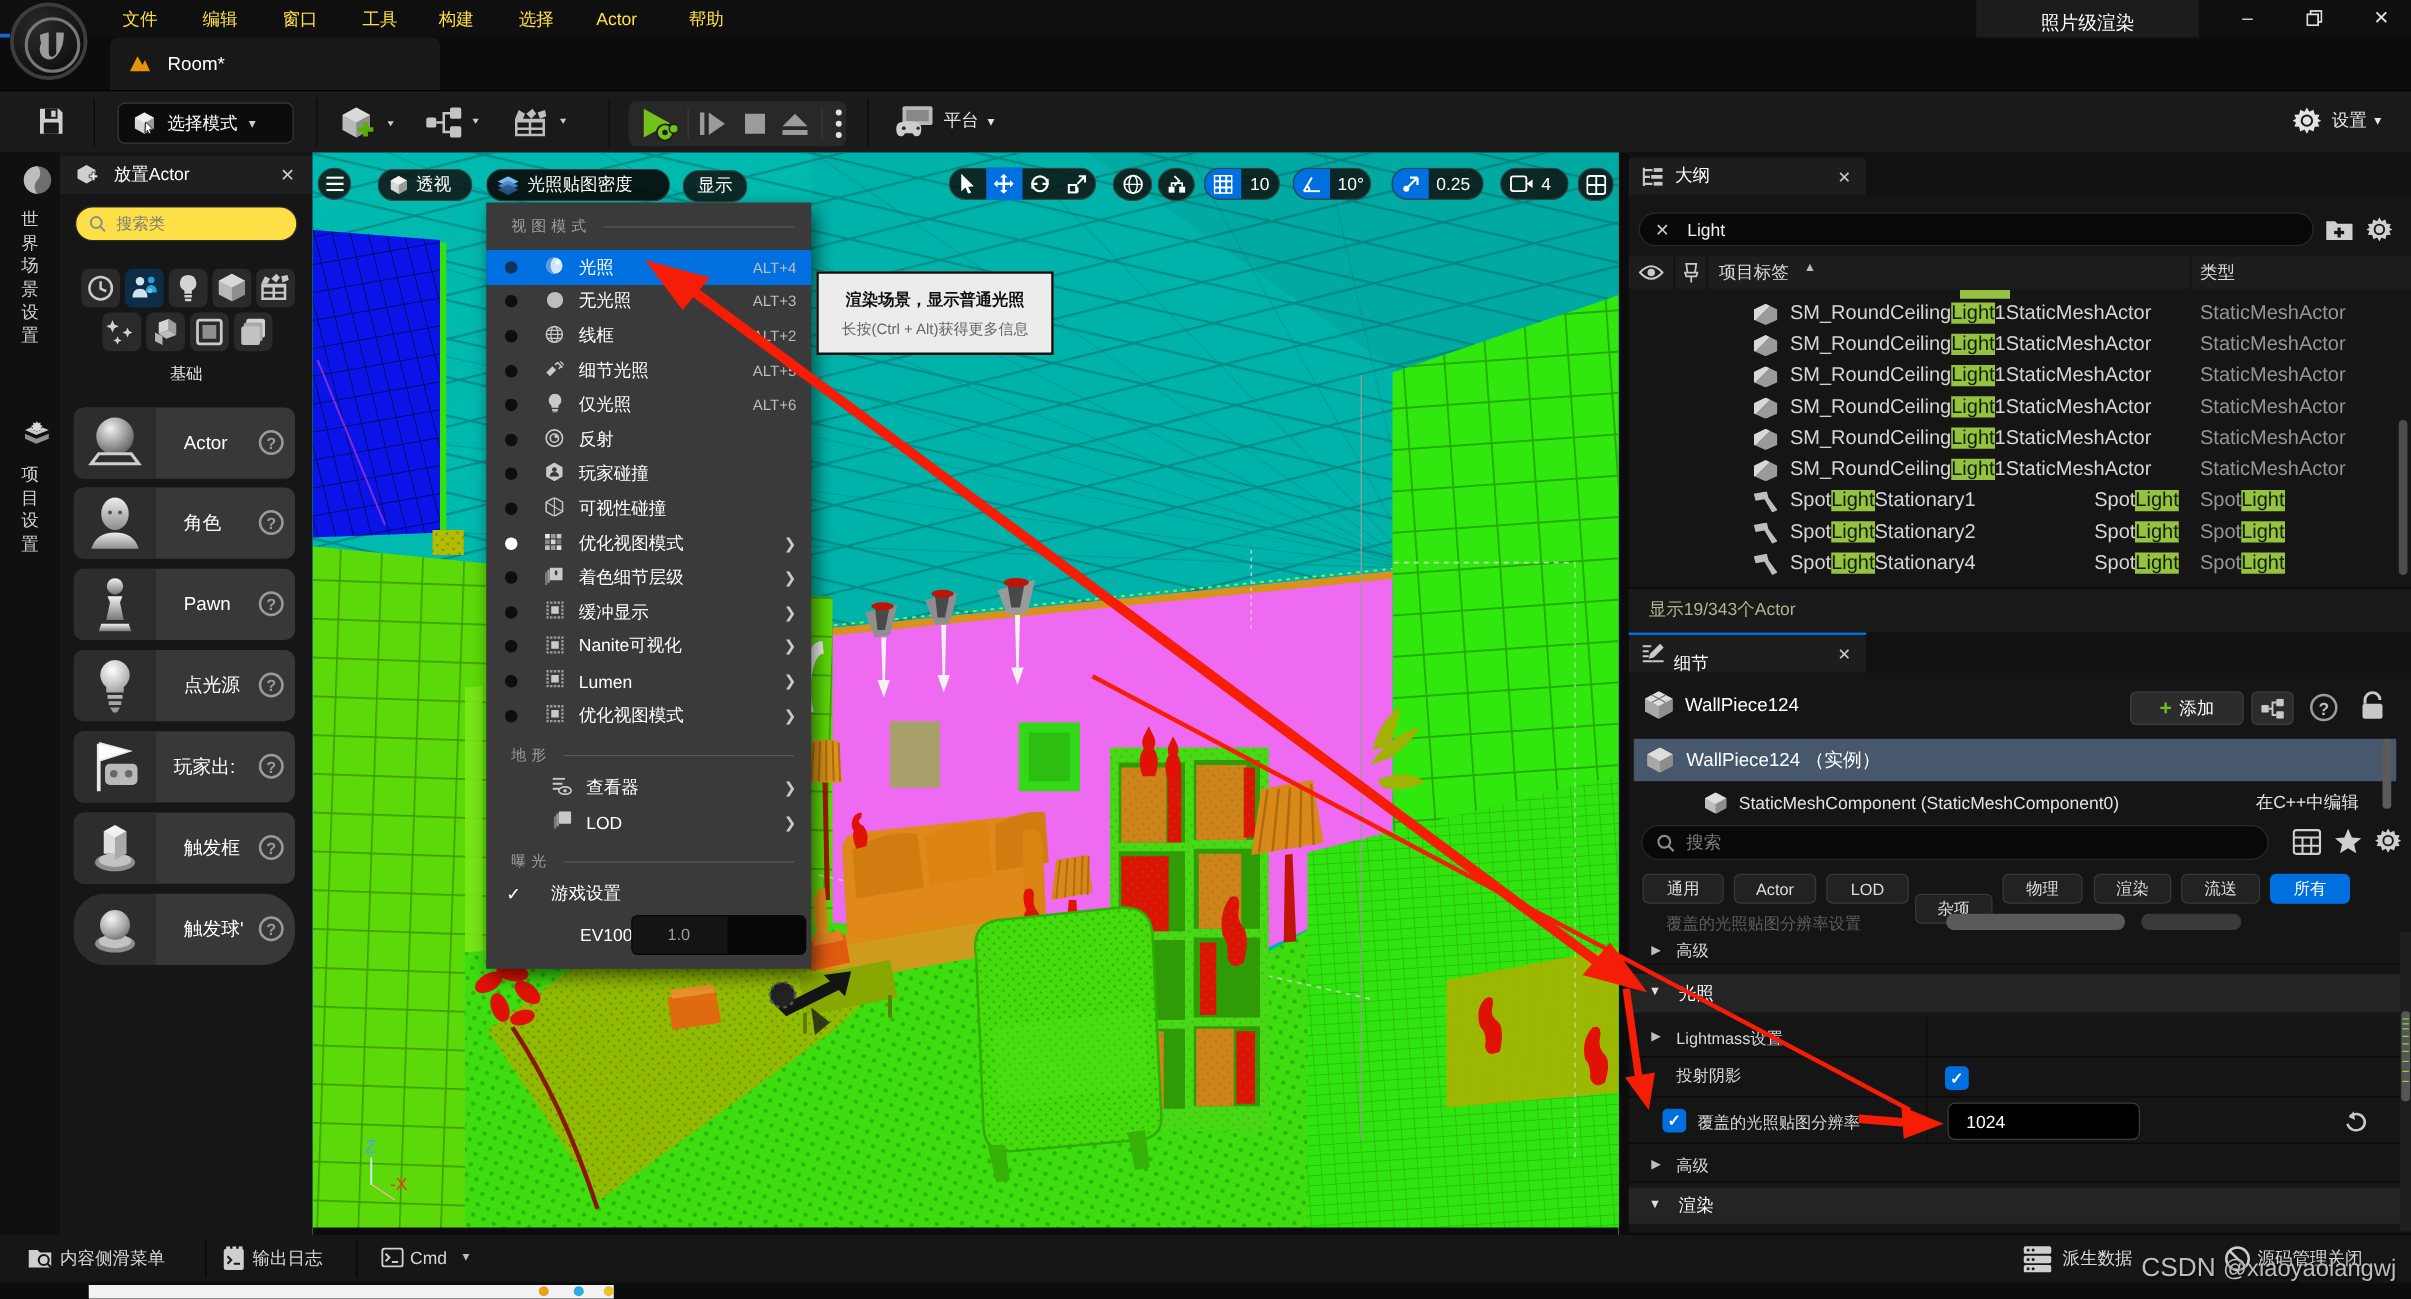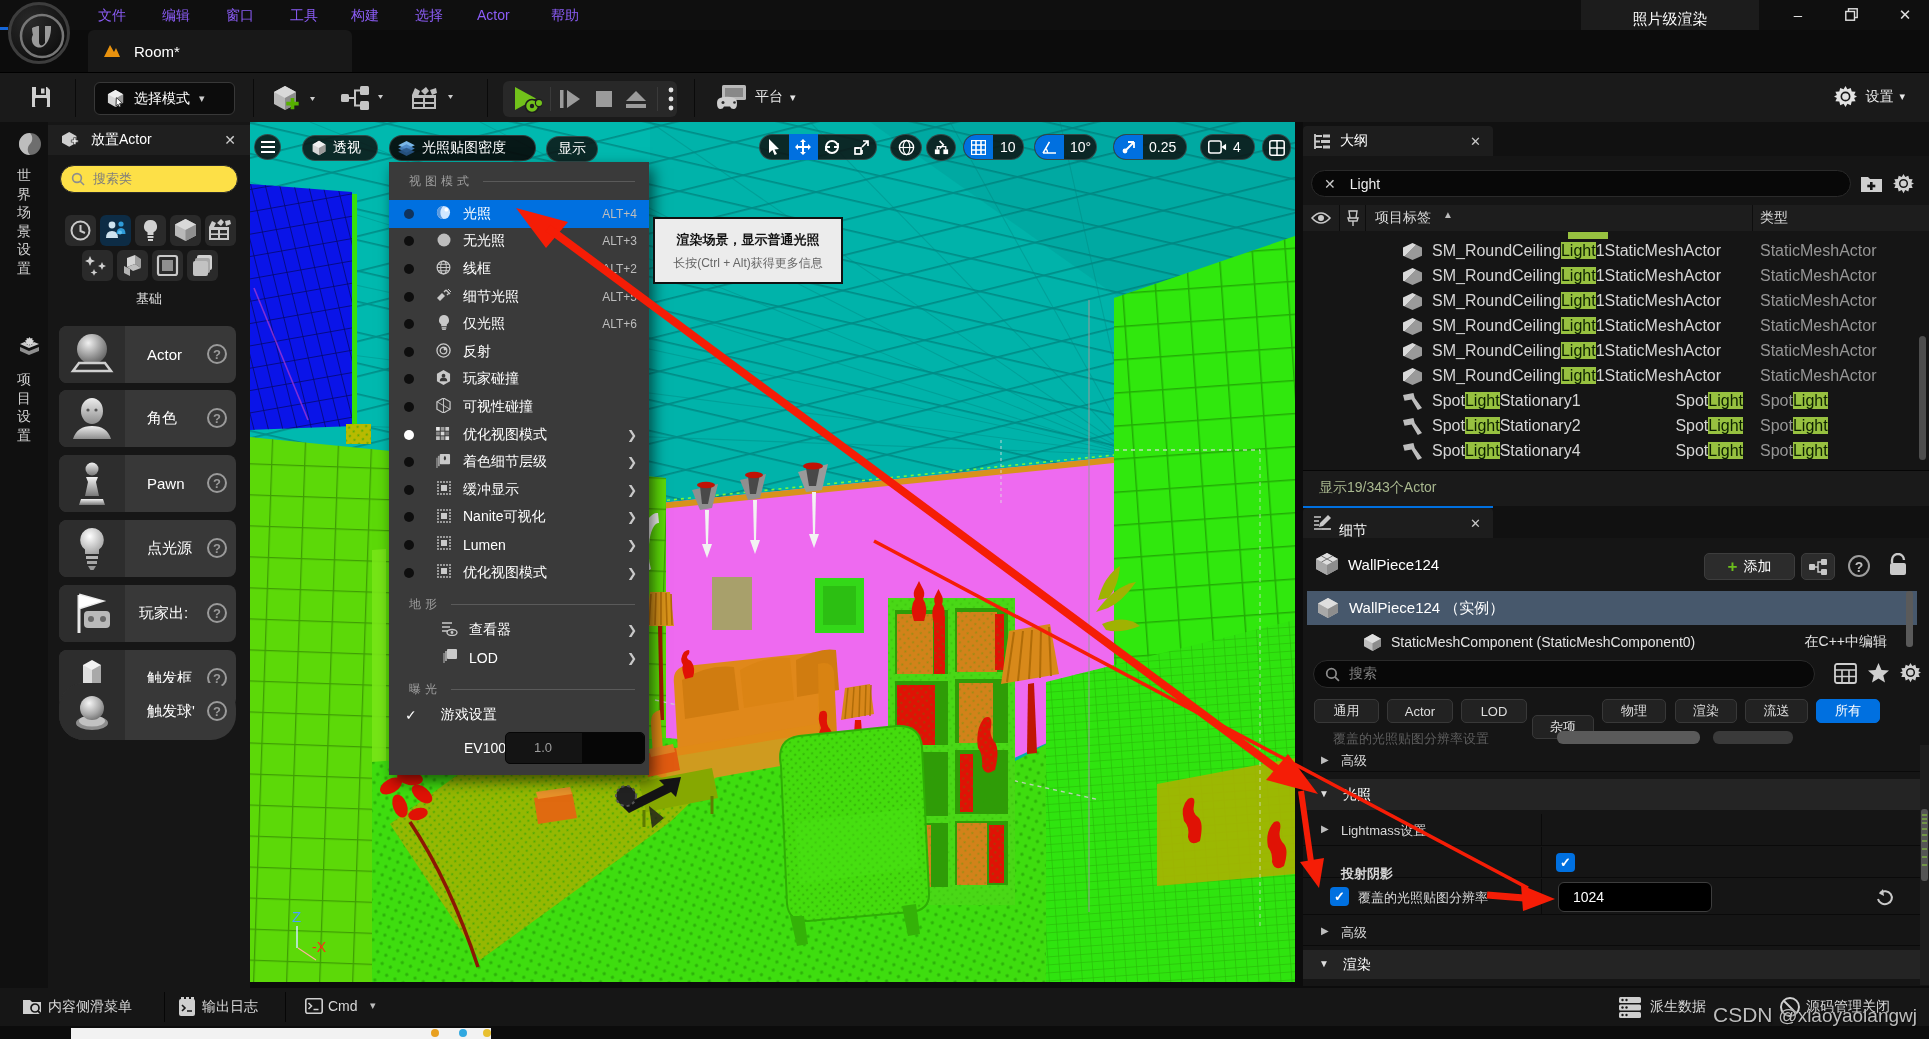--- a/index.html
+++ b/index.html
@@ -4,21 +4,21 @@
 <style>
   * { margin:0; padding:0; box-sizing:border-box; }
   html,body { width:1929px; height:1039px; background:#0c0c0c; overflow:hidden;
     font-family:"Liberation Sans",sans-serif; }
   #app { position:relative; width:1929px; height:1039px; background:#0c0c0c; }
   .abs { position:absolute; }
   .row { display:flex; align-items:center; }
 
   
   #menubar { left:0; top:0; width:1929px; height:30px; background:#0f0f0f; color:#e8e8e8; }
-  #menubar .mi { position:absolute; top:7px; font-size:14px; color:#8b5cf6; }
+  #menubar .mi { position:absolute; top:7px; font-size:14px; color:#fde047; }
   #logo { left:8px; top:2px; width:62px; height:62px; border-radius:50%;
      background:radial-gradient(circle at 35% 30%, #2a2a2a 0%, #151515 60%, #000 100%);
      border:3px solid #3d3d3d; z-index:30; }
   #logo svg{ position:absolute; left:7px; top:7px; }
   #bluechip { left:0; top:27px; width:8px; height:36px; background:#1566d8; }
   #phr { left:1581px; top:0; width:178px; height:37px; background:#1c1c1c; color:#fff;
       font-size:15px; text-align:center; line-height:37px; border-radius:0 0 4px 4px;}
   .winbtn { position:absolute; top:0; width:46px; height:30px; color:#e0e0e0; font-size:15px;
       text-align:center; line-height:30px;}
 
@@ -418,21 +418,21 @@
             <ellipse cx="33" cy="40" rx="16" ry="7" fill="#8d8d8d"></ellipse>
             <ellipse cx="33" cy="38" rx="13" ry="5.5" fill="#c2c2c2"></ellipse>
             <path d="M24 15 L42 15 L42 33 L24 33 Z" fill="#dedede"></path>
             <path d="M24 15 L33 10 L42 15 L33 20 Z" fill="#f2f2f2"></path>
             <path d="M42 15 L33 20 L33 38 L42 33 Z" fill="#a9a9a9"></path>
           </svg>
       </div>
         <div class="lb">触发框</div>
         <div class="qm">?</div>
       </div>
-    <div class="card" style="top:561px;border-radius:25px;">
+    <div class="card" style="top:593px;border-radius:25px;">
         <div class="ic">
       <svg width="66" height="57" viewBox="0 0 66 57">
             <ellipse cx="33" cy="40" rx="16" ry="7" fill="#8d8d8d"></ellipse>
             <ellipse cx="33" cy="38" rx="13" ry="5.5" fill="#c2c2c2"></ellipse>
             <defs>
               <radialGradient id="sp2" cx="0.38" cy="0.3" r="0.8">
                 <stop offset="0" stop-color="#f5f5f5"></stop>
                 <stop offset="0.6" stop-color="#a8a8a8"></stop>
                 <stop offset="1" stop-color="#666"></stop>
               </radialGradient>
@@ -986,21 +986,21 @@
     <div class="dhdr" style="top:273px; height:31px;">
       <span style="position:absolute; left:16px; top:9px; color:#dedede; font-size:10px;">▼</span>
       <span style="position:absolute; left:40px; top:7px;">光照</span>
     </div>
     <div class="drow" style="top:308px; height:32px;">
       <span style="position:absolute; left:18px; top:9px; color:#bdbdbd; font-size:10px;">▶</span>
       <span style="position:absolute; left:38px; top:8px;">Lightmass设置</span>
       <div style="position:absolute; left:238px; top:0; width:1px; height:32px; background:#0a0a0a;"></div>
     </div>
     <div class="drow" style="top:341px; height:31px;">
-      <span style="position:absolute; left:38px; top:18px;font-weight:bold;">投射阴影</span>
+      <span style="position:absolute; left:38px; top:5px;">投射阴影</span>
       <div style="position:absolute; left:238px; top:0; width:1px; height:31px; background:#0a0a0a;"></div>
       <div class="chk" style="position:absolute; left:253px; top:6px;">✓</div>
     </div>
     <div class="drow" style="top:373px; height:36px;">
       <div class="chk" style="position:absolute; left:27px; top:8px;">✓</div>
       <span style="position:absolute; left:55px; top:10px;">覆盖的光照贴图分辨率</span>
       <div style="position:absolute; left:238px; top:0; width:1px; height:36px; background:#0a0a0a;"></div>
       <div style="position:absolute; left:255px; top:3px; width:154px; height:30px; background:#000; border:1px solid #3d3d3d; border-radius:6px; color:#fff; font-size:14px; line-height:28px;"><span style="margin-left:14px;">1024</span></div>
       <svg style="position:absolute; left:573px; top:9px;" width="20" height="18" viewBox="0 0 20 18">
           <path d="M4 5 a7 6.5 0 1 1 -2 6" stroke="#c9c9c9" stroke-width="2" fill="none"></path>

